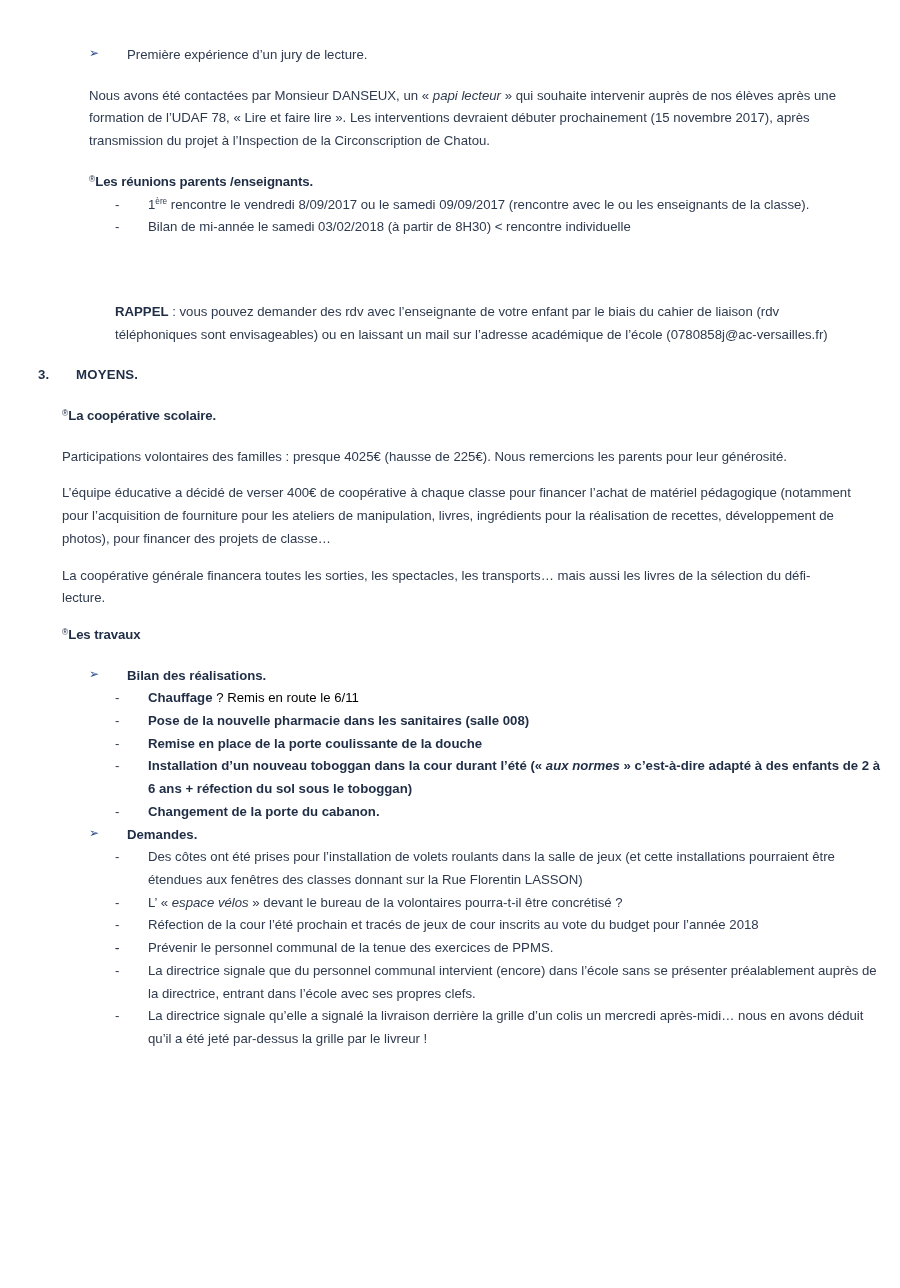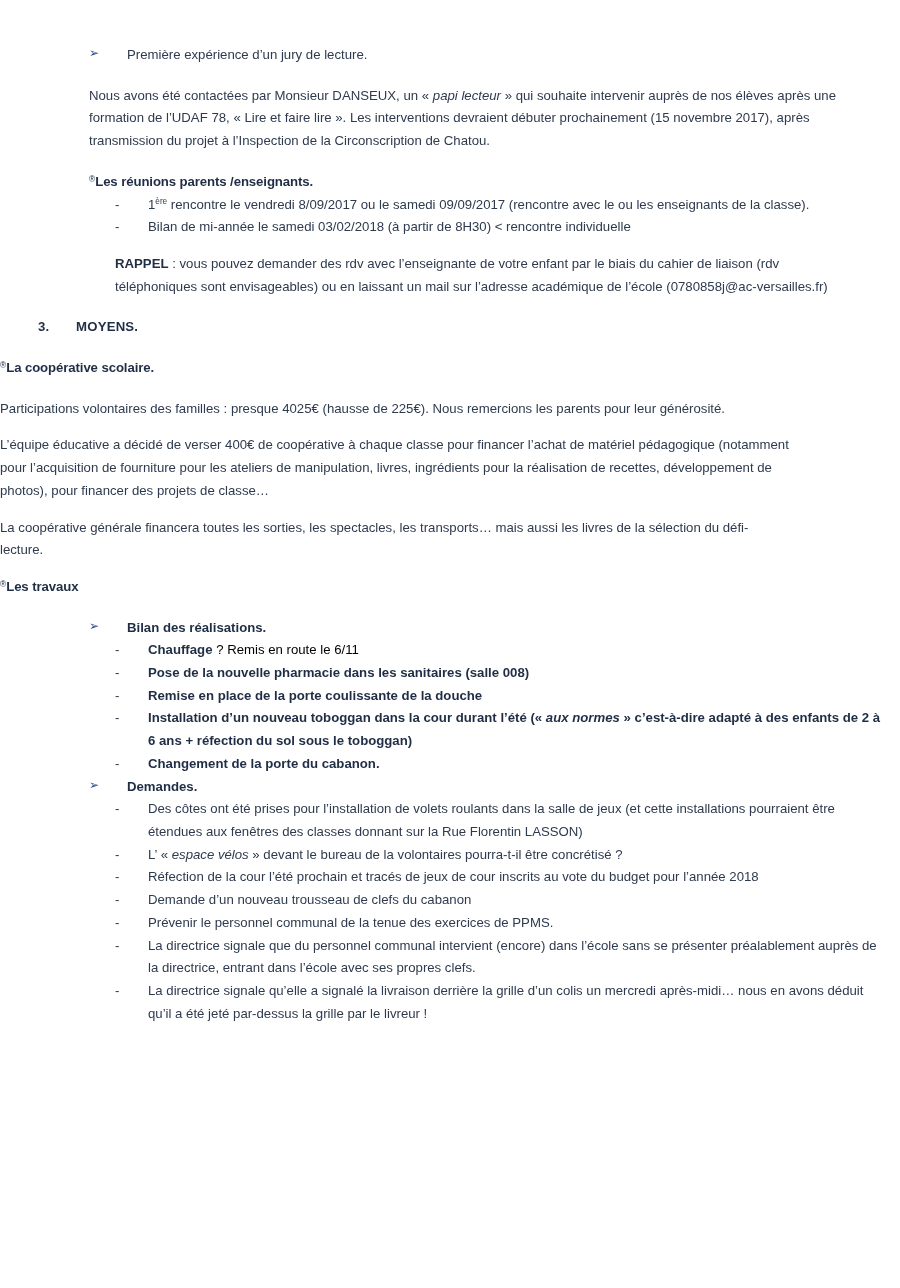--- a/index.html
+++ b/index.html
@@ -26,21 +26,21 @@
   }
 
   
   .para {
     margin: 0;
     padding: 0;
     color: #2e3a4e;
   }
 
   
-  .ind-62  {  width: 790px; }
+  .ind-62  { margin-left: 62px;  width: 790px; }
   .ind-89  { margin-left: 89px;  width: 762px; }
   .ind-115 { margin-left: 115px; width: 736px; }
   .sp-14 { height: 14px; }
   .sp-18 { height: 18px; }
   .sp-22 { height: 22px; }
 
   
   .hd {
     font-weight: bold;
     color: #1f2d45;
@@ -137,21 +137,21 @@
     <div class="para ind-115 dash-item">
       <span class="marker">-</span><span>1</span><sup class="ord">ère</sup><span> rencontre le vendredi 8/09/2017 ou le samedi 09/09/2017 (rencontre avec le ou les enseignants de la classe).</span>
     </div>
 
     <div class="para ind-115 dash-item">
       <span class="marker">-</span><span>Bilan de mi-année le samedi 03/02/2018 (à partir de 8H30) &lt; rencontre individuelle</span>
     </div>
 
     <div class="sp-14"></div>
 
-    <div class="para ind-115" style="width:736px;"><span class="b">RAPPEL</span><span> : vous pouvez demander des rdv avec l’enseignante de votre enfant par le biais du cahier de liaison (rdv téléphoniques sont envisageables) ou en laissant un mail sur l’adresse académique de l’école (0780858j@ac-versailles.fr)</span></div>
+    <div class="para ind-115" style="width:736px;margin-top:48px;"><span class="b">RAPPEL</span><span> : vous pouvez demander des rdv avec l’enseignante de votre enfant par le biais du cahier de liaison (rdv téléphoniques sont envisageables) ou en laissant un mail sur l’adresse académique de l’école (0780858j@ac-versailles.fr)</span></div>
 
     <div class="sp-18"></div>
 
     <div class="para numbered">
       <span class="num">3.</span>
       <span class="ntext">MOYENS.</span>
     </div>
 
     <div class="sp-18"></div>
 
@@ -215,21 +215,21 @@
 
     <div class="para ind-115 dash-item">
       <span class="marker">-</span><span>L’ « </span><span class="i">espace  vélos</span><span> » devant le bureau de la volontaires pourra-t-il être concrétisé ?</span>
     </div>
 
     <div class="para ind-115 dash-item">
       <span class="marker">-</span><span>Réfection de la cour l’été prochain et tracés de jeux de cour inscrits au vote du budget pour l’année 2018</span>
     </div>
 
     <div class="para ind-115 dash-item">
-      <span class="marker">-</span><span>Demande d’un nouveau trousseau de clefs du cabanon</span>
+      <span class="marker">-</span>
     </div>
 
     <div class="para ind-115 dash-item">
       <span class="marker">-</span><span>Prévenir le personnel communal de la tenue des exercices de PPMS.</span>
     </div>
 
     <div class="para ind-115 dash-item">
       <span class="marker">-</span><span>La directrice signale  que du personnel communal intervient (encore) dans l’école sans se présenter préalablement auprès de la directrice, entrant dans l’école avec ses propres clefs.</span>
     </div>
 

